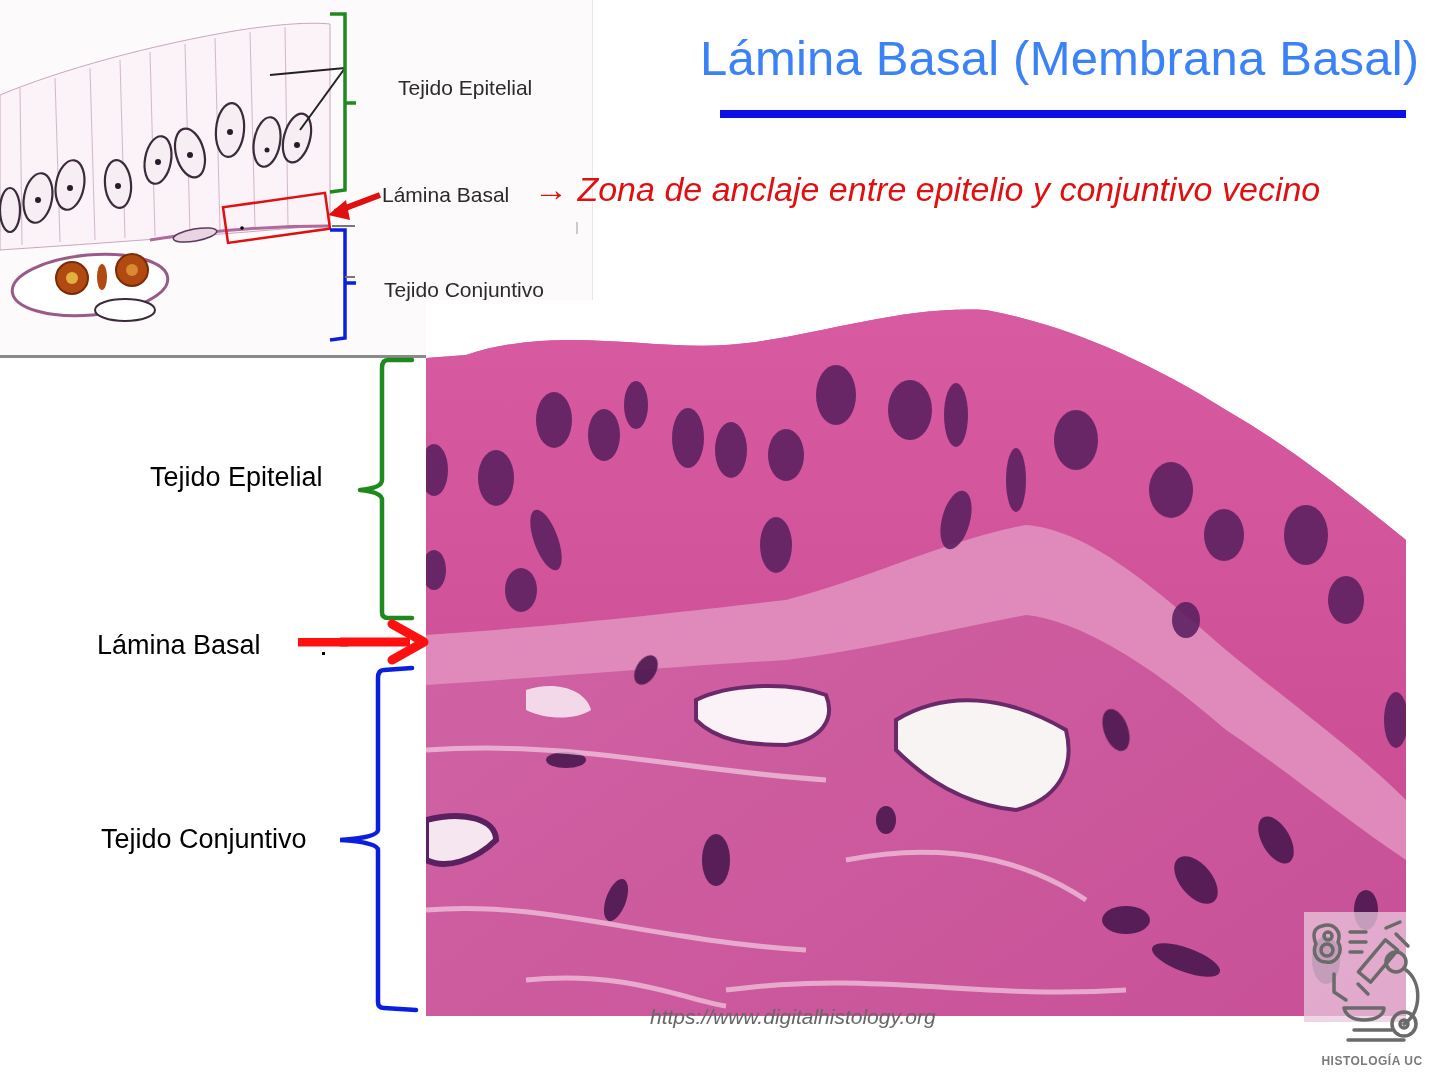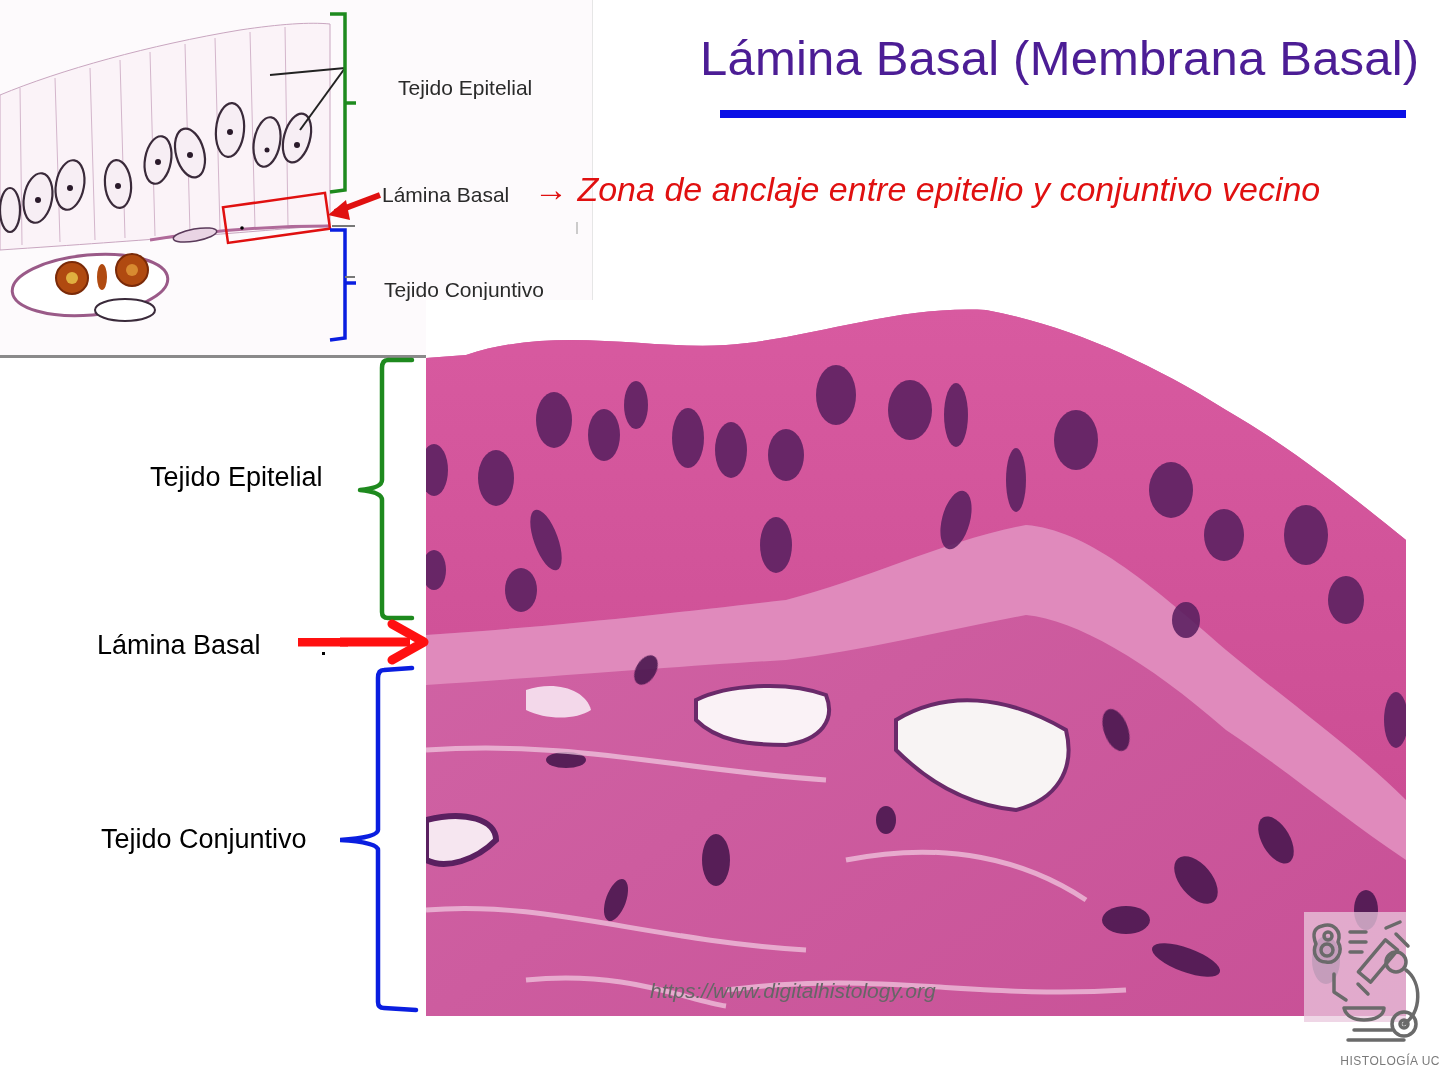--- a/index.html
+++ b/index.html
@@ -6,21 +6,21 @@
     body {
       width: 1440px; height: 1080px; position: relative; overflow: hidden;
       background: #ffffff;
       font-family: "Liberation Sans", "DejaVu Sans", sans-serif;
     }
     .abs { position: absolute; }
 
     
     .title {
       left: 700px; top: 30px; width: 705px; text-align: right;
-      font-size: 49px; color: #4c1d95; white-space: nowrap; letter-spacing: 0.2px;
+      font-size: 49px; color: #3b82f6; white-space: nowrap; letter-spacing: 0.2px;
     }
     .title-rule { left: 720px; top: 110px; width: 686px; height: 8px; background: #0a10e6; }
 
     .subtitle {
       left: 534px; top: 170px; font-size: 34px; font-style: italic; color: #e01010; white-space: nowrap; text-align: right;
     }
 
     
     .inset {
       left: 0; top: 0; width: 592px; height: 355px; background: #fdfafc;
@@ -30,27 +30,27 @@
     .inset-label { font-size: 21px; color: #2a2a2a; white-space: nowrap; }
 
     
     .photo { left: 426px; top: 300px; width: 980px; height: 716px; }
     .photo svg { position: absolute; left: 0; top: 0; }
 
     
     .side-label { font-size: 27px; color: #000; white-space: nowrap; }
 
     .source {
-      left: 650px; top: 979px; font-size: 21px; font-style: italic; color: #666; white-space: nowrap;
+      left: 650px; top: 1005px; font-size: 21px; font-style: italic; color: #666; white-space: nowrap;
     }
 
     .logo { left: 1304px; top: 912px; width: 136px; height: 168px; }
     .logo-text {
-      position: absolute; left: 0; top: 142px; width: 136px; text-align: right;
-      font-size: 12px; font-weight: normal; color: #7a7a7a; letter-spacing: 0.5px;
+      position: absolute; left: 0; top: 142px; width: 136px; text-align: center;
+      font-size: 12px; font-weight: bold; color: #7a7a7a; letter-spacing: 0.5px;
     }
   </style>
 </head>
 <body>
 
 <div class="abs inset">
   <svg width="592" height="355" viewBox="0 0 592 355">
 
     <path d="M0,95 C60,70 150,45 240,30 C280,24 310,22 330,24 L330,225 C250,232 150,240 0,250 Z" fill="#fbf3f8" stroke="#c9a6c0" stroke-width="1"></path>
     <g stroke="#d4b6cc" stroke-width="1" fill="none">

